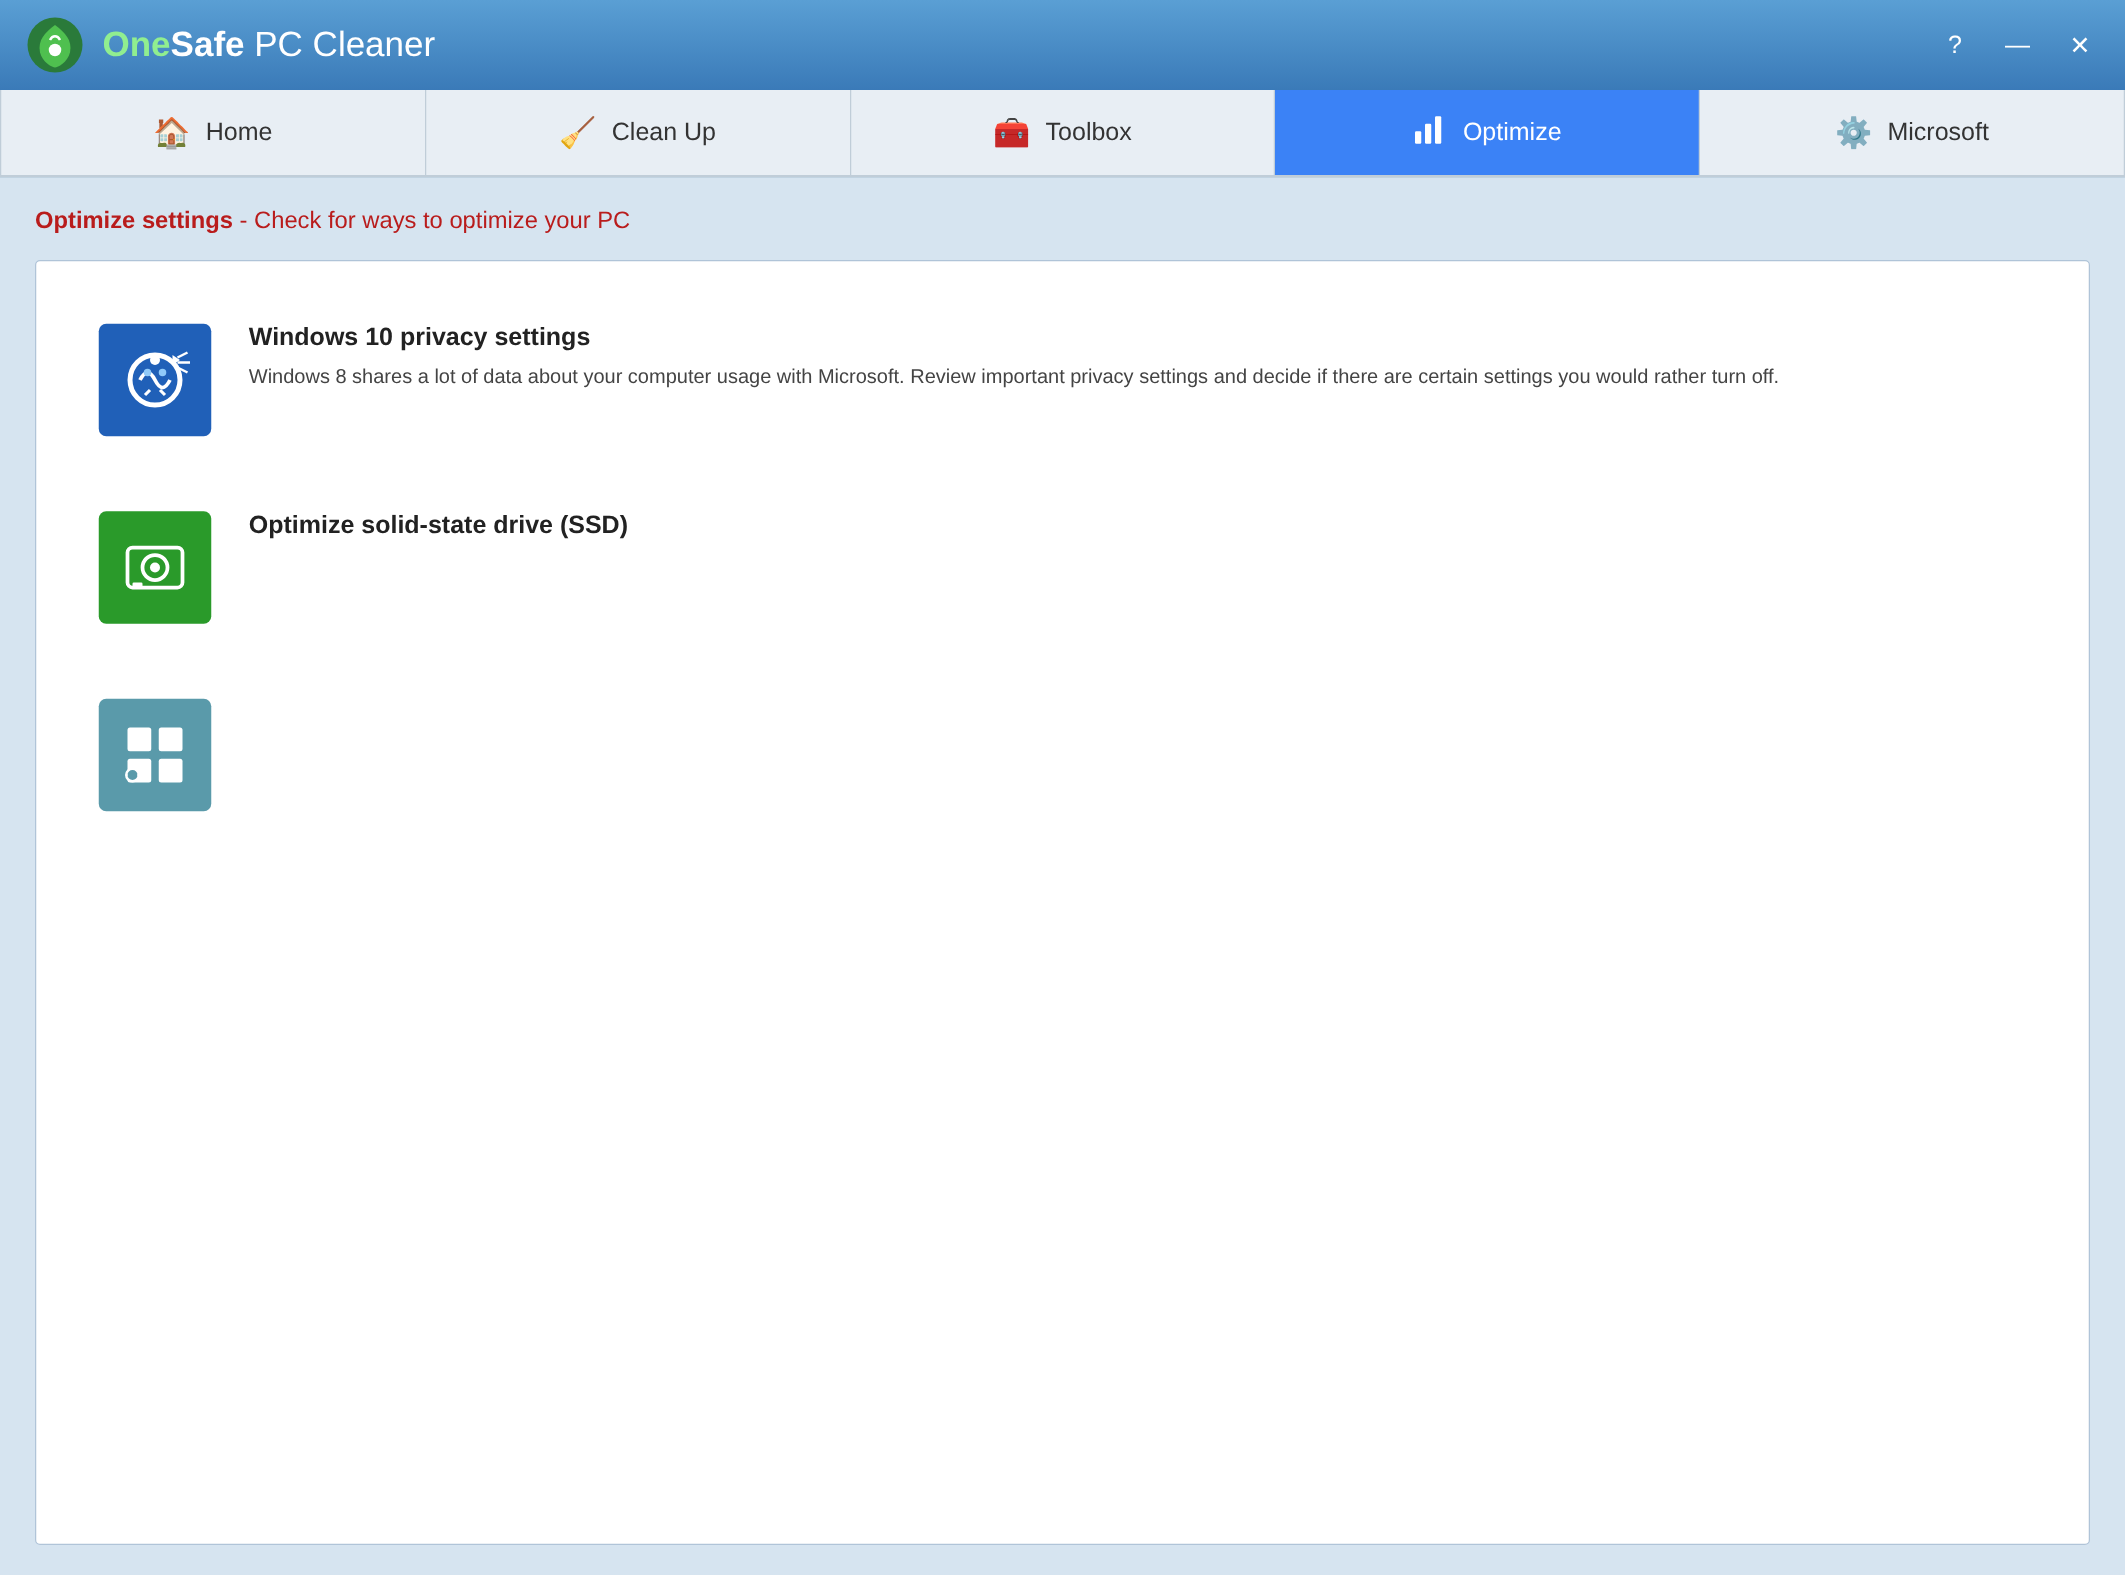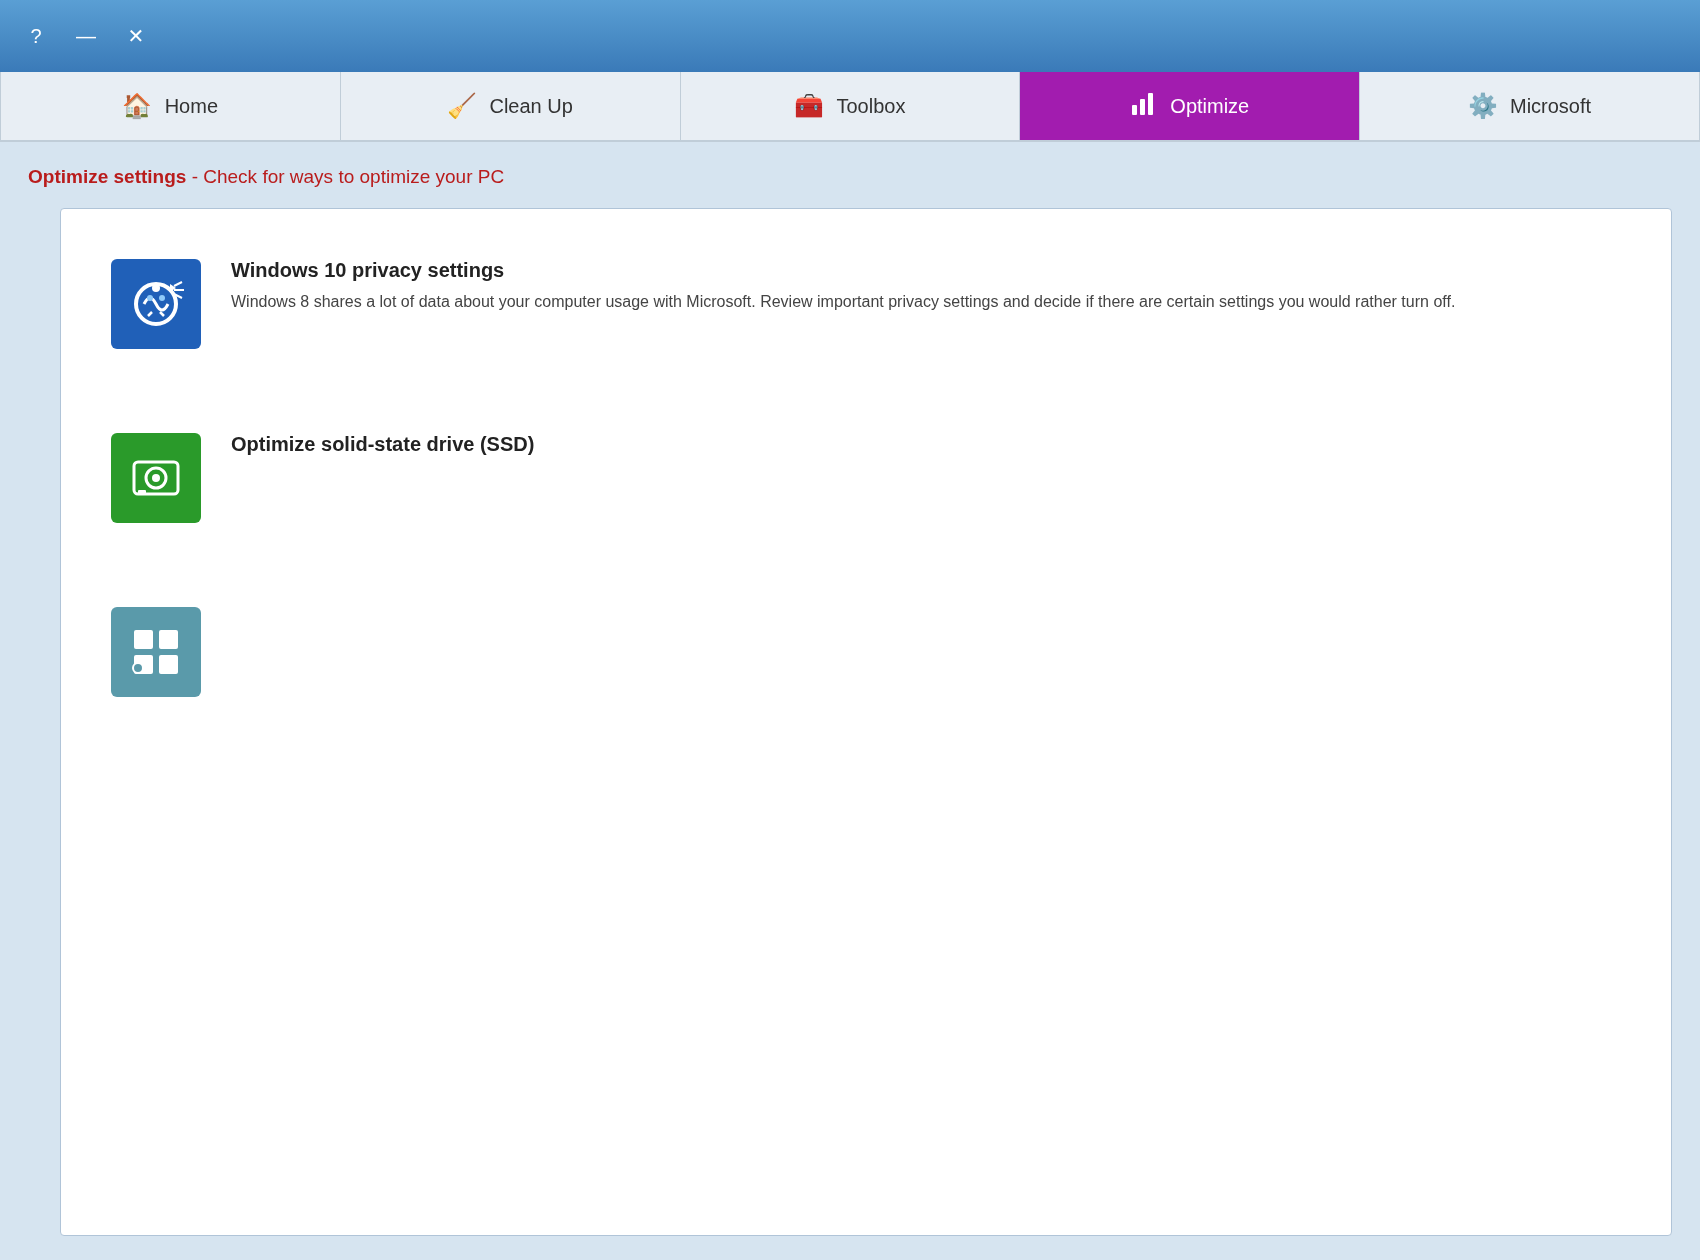--- a/index.html
+++ b/index.html
@@ -67,21 +67,21 @@
       padding: 0 40px;
       cursor: pointer;
       font-size: 20px;
       color: #333;
       border-right: 1px solid #c0cdd8;
       flex: 1;
       justify-content: center;
     }
     .nav-tab:first-child { border-left: 1px solid #c0cdd8; }
     .nav-tab.active {
-      background: #a21caf;
+      background: #3b82f6;
       color: white;
     }
     .nav-icon {
       font-size: 24px;
     }
 
     
     .main-content {
       background: #d6e4f0;
       padding: 24px 28px;
@@ -100,22 +100,21 @@
 
     
     .content-panel {
       background: white;
       border: 1px solid #b0c4d8;
       border-radius: 4px;
       flex: 1;
       padding: 30px 40px;
       display: flex;
       flex-direction: column;
-      gap: 44px;
-      margin-left: 32px;
+      gap: 20px;
     }
 
     .optimize-item {
       display: flex;
       align-items: flex-start;
       gap: 30px;
       padding: 20px 10px;
       cursor: pointer;
     }
 
@@ -142,20 +141,32 @@
     .item-desc {
       font-size: 16px;
       color: #444;
       line-height: 1.5;
     }
   </style>
 </head>
 <body>
 
 <div class="title-bar">
+  <div class="title-bar-left">
+
+    <svg class="logo-icon" viewBox="0 0 48 48" xmlns="http://www.w3.org/2000/svg">
+      <ellipse cx="24" cy="24" rx="22" ry="22" fill="#2a7a3a"></ellipse>
+      <path d="M24 8 C16 14, 10 20, 12 30 C14 38, 22 42, 24 42 C26 42, 34 38, 36 30 C38 20, 32 14, 24 8Z" fill="#4fc04f"></path>
+      <circle cx="24" cy="28" r="5" fill="white"></circle>
+      <path d="M20 20 C22 16, 26 16, 28 20" stroke="white" stroke-width="2" fill="none"></path>
+    </svg>
+    <div class="app-title">
+      <span class="one">One</span><span class="safe">Safe</span><span> PC Cleaner</span>
+    </div>
+  </div>
   <div class="title-bar-right">
     <div class="title-btn">?</div>
     <div class="title-btn">—</div>
     <div class="title-btn">✕</div>
   </div>
 </div>
 
 <div class="nav-bar">
   <div class="nav-tab">
     <span class="nav-icon">🏠</span>

